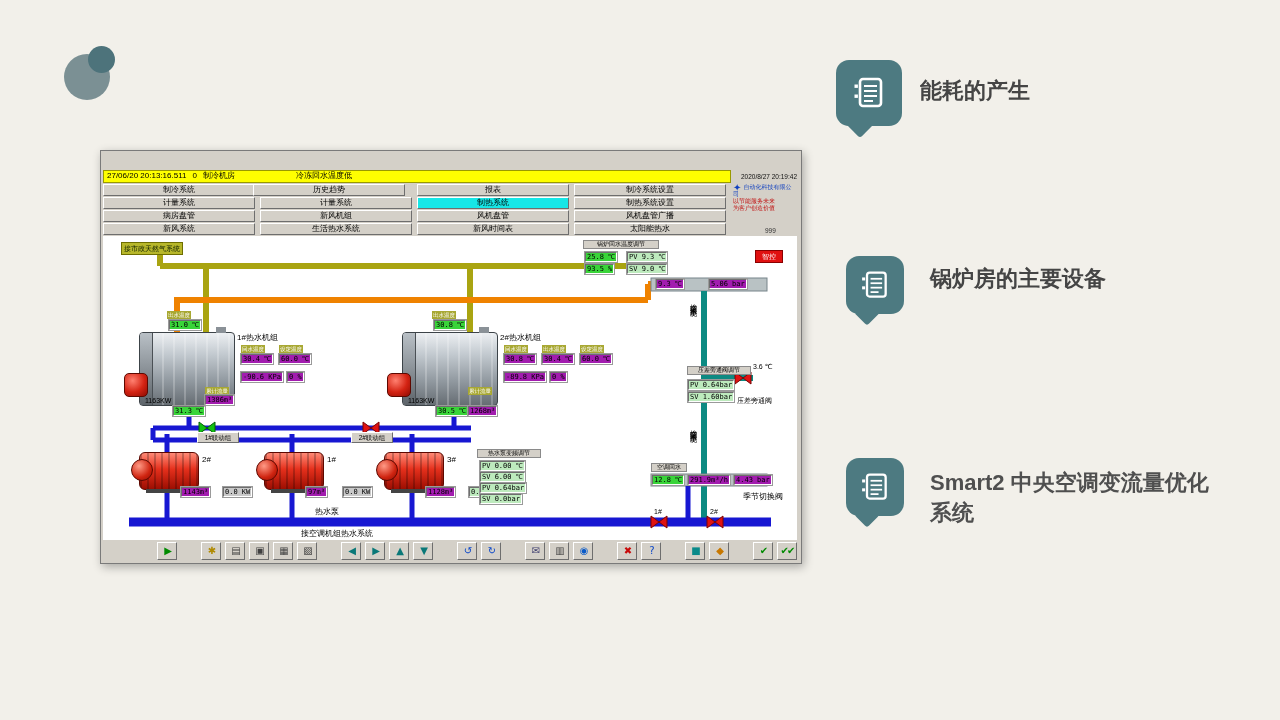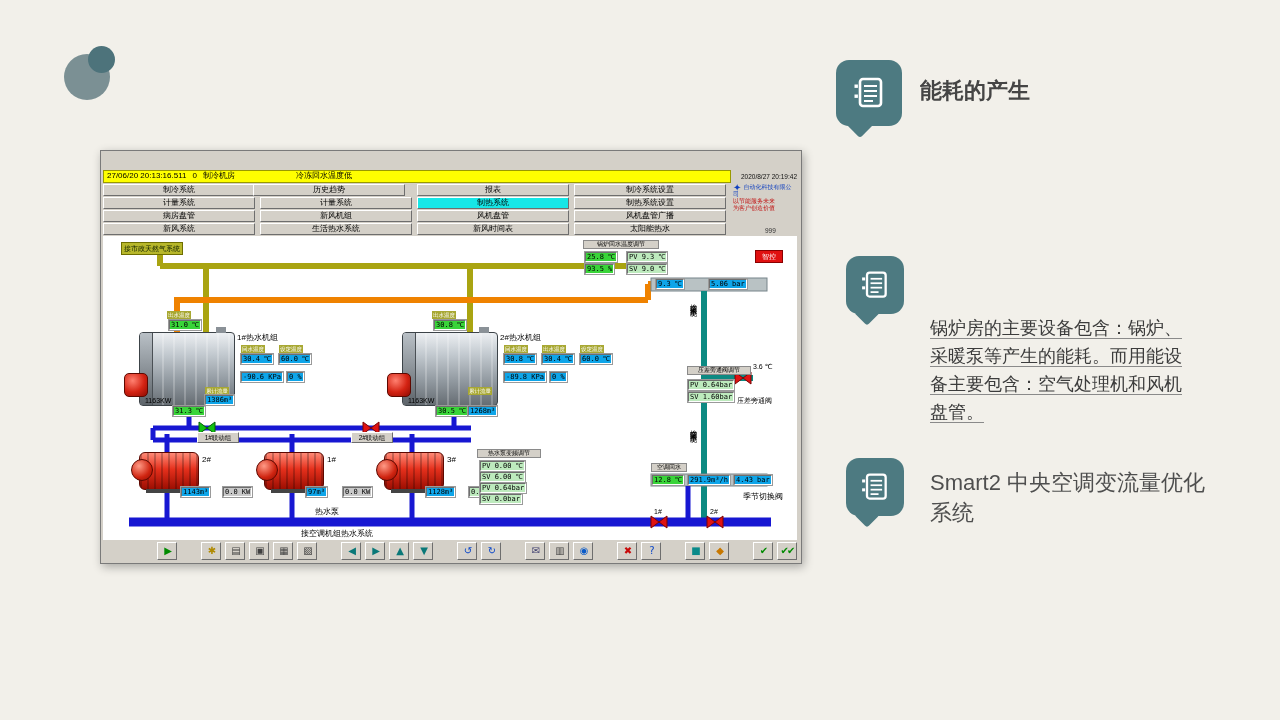--- a/index.html
+++ b/index.html
@@ -34,21 +34,21 @@
   .logoline1{color:#1040c0;}
   .logored{color:#c01010;}
   .count{position:absolute;left:664px;top:57px;font-size:6.5px;color:#333;}
 
   
   .diagram{position:absolute;left:2px;top:66px;width:694px;height:306px;background:#ffffff;overflow:hidden;}
   .pipes{position:absolute;left:0;top:0;}
   .blk{position:absolute;font-size:8px;line-height:9px;color:#000;white-space:nowrap;}
   .s7{font-size:7px;}
   .vlab{position:absolute;writing-mode:vertical-rl;font-size:7px;letter-spacing:1px;color:#000;}
-  .vb{position:absolute;height:10px;box-sizing:border-box;background:#0ea5e9;border:1px solid;
+  .vb{position:absolute;height:10px;box-sizing:border-box;background:#a21caf;border:1px solid;
       border-color:#6e6e6e #ffffff #ffffff #6e6e6e;outline:1px solid #9a9a9a;font-size:7px;line-height:8px;
       font-family:"DejaVu Sans Mono",monospace;color:#000;padding:0 1px;white-space:nowrap;}
   .vb.g{background:#39d439;}
   .vb.pv{background:#bdeabd;}
   .vb.sk{background:#c9c9c9;}
   .ml{position:absolute;height:8px;background:#a8a833;color:#fff;font-size:5.5px;line-height:8px;padding:0 1px;white-space:nowrap;}
   .lb{position:absolute;height:9px;box-sizing:border-box;background:#d4d0c8;border:1px solid #8a8a8a;color:#000;
       font-size:6px;line-height:7px;text-align:center;white-space:nowrap;padding:0 1px;}
   .gbtn{position:absolute;height:11px;box-sizing:border-box;background:#d4d0c8;border:1px solid;
         border-color:#ffffff #6e6e6e #6e6e6e #ffffff;font-size:6.5px;line-height:9px;text-align:center;}
@@ -76,21 +76,21 @@
   .tbtn{width:20px;height:18px;flex:0 0 auto;box-sizing:border-box;background:#d4d0c8;border:1px solid;
         border-color:#ffffff #6e6e6e #6e6e6e #ffffff;font-size:10px;line-height:16px;text-align:center;
         font-family:"DejaVu Sans",sans-serif;letter-spacing:-2px;overflow:hidden;}
   .sp{width:16px;flex:0 0 auto;}
 
   
   .pin{position:absolute;}
   .pinbox{position:relative;z-index:1;background:#4d7a81;border-radius:13px;display:flex;align-items:center;justify-content:center;}
   .pintail{position:absolute;z-index:0;background:#4d7a81;transform:rotate(45deg);border-radius:3px;}
   .sec-h{position:absolute;font-size:22px;font-weight:700;color:#454545;line-height:30px;}
-  .sec-h3{font-weight:400;color:#4f4f4f;}
+  .sec-h3{font-weight:700;color:#4f4f4f;}
   .sec-p{position:absolute;font-size:18px;line-height:28px;color:#3c3c3c;text-decoration:underline;
          text-underline-offset:4px;text-decoration-thickness:1px;text-decoration-color:#8a8a8a;}
 </style>
 </head>
 <body>
 
 <div class="slide">
   <div class="deco1"></div>
   <div class="deco2"></div>
 
@@ -314,21 +314,21 @@
         <rect x="9" y="4" width="21" height="27" rx="3" fill="none" stroke="#fff" stroke-width="2.6"></rect>
         <line x1="13" y1="11" x2="26" y2="11" stroke="#fff" stroke-width="2"></line>
         <line x1="13" y1="16" x2="26" y2="16" stroke="#fff" stroke-width="2"></line>
         <line x1="13" y1="21" x2="26" y2="21" stroke="#fff" stroke-width="2"></line>
         <line x1="13" y1="26" x2="22" y2="26" stroke="#fff" stroke-width="2"></line>
         <rect x="3.5" y="9.5" width="3.4" height="3.4" fill="#fff"></rect>
         <rect x="3.5" y="19.5" width="3.4" height="3.4" fill="#fff"></rect>
       </svg>
     </div>
   </div>
-  <div class="sec-p" style="left:930px;top:314px;width:262px">锅炉房的主要设备包含：锅炉、采暖泵等产生的能耗。而用能设备主要包含：空气处理机和风机盘管。</div>
+  <div class="sec-h" style="left:930px;top:264px;width:320px">锅炉房的主要设备</div>
 
   <div class="pin" style="left:846px;top:458px;width:58px;height:68px">
     <div class="pintail" style="width:18px;height:18px;left:12px;bottom:2px"></div>
     <div class="pinbox" style="width:58px;height:58px">
       <svg viewBox="0 0 36 36" width="32" height="32">
         <rect x="9" y="4" width="21" height="27" rx="3" fill="none" stroke="#fff" stroke-width="2.6"></rect>
         <line x1="13" y1="11" x2="26" y2="11" stroke="#fff" stroke-width="2"></line>
         <line x1="13" y1="16" x2="26" y2="16" stroke="#fff" stroke-width="2"></line>
         <line x1="13" y1="21" x2="26" y2="21" stroke="#fff" stroke-width="2"></line>
         <line x1="13" y1="26" x2="22" y2="26" stroke="#fff" stroke-width="2"></line>

